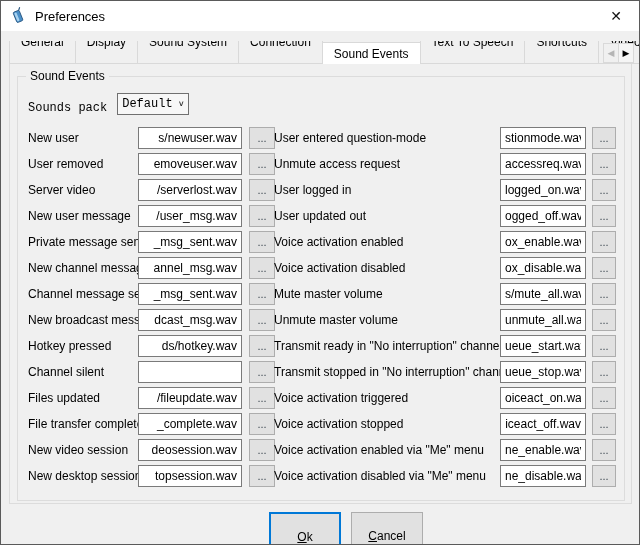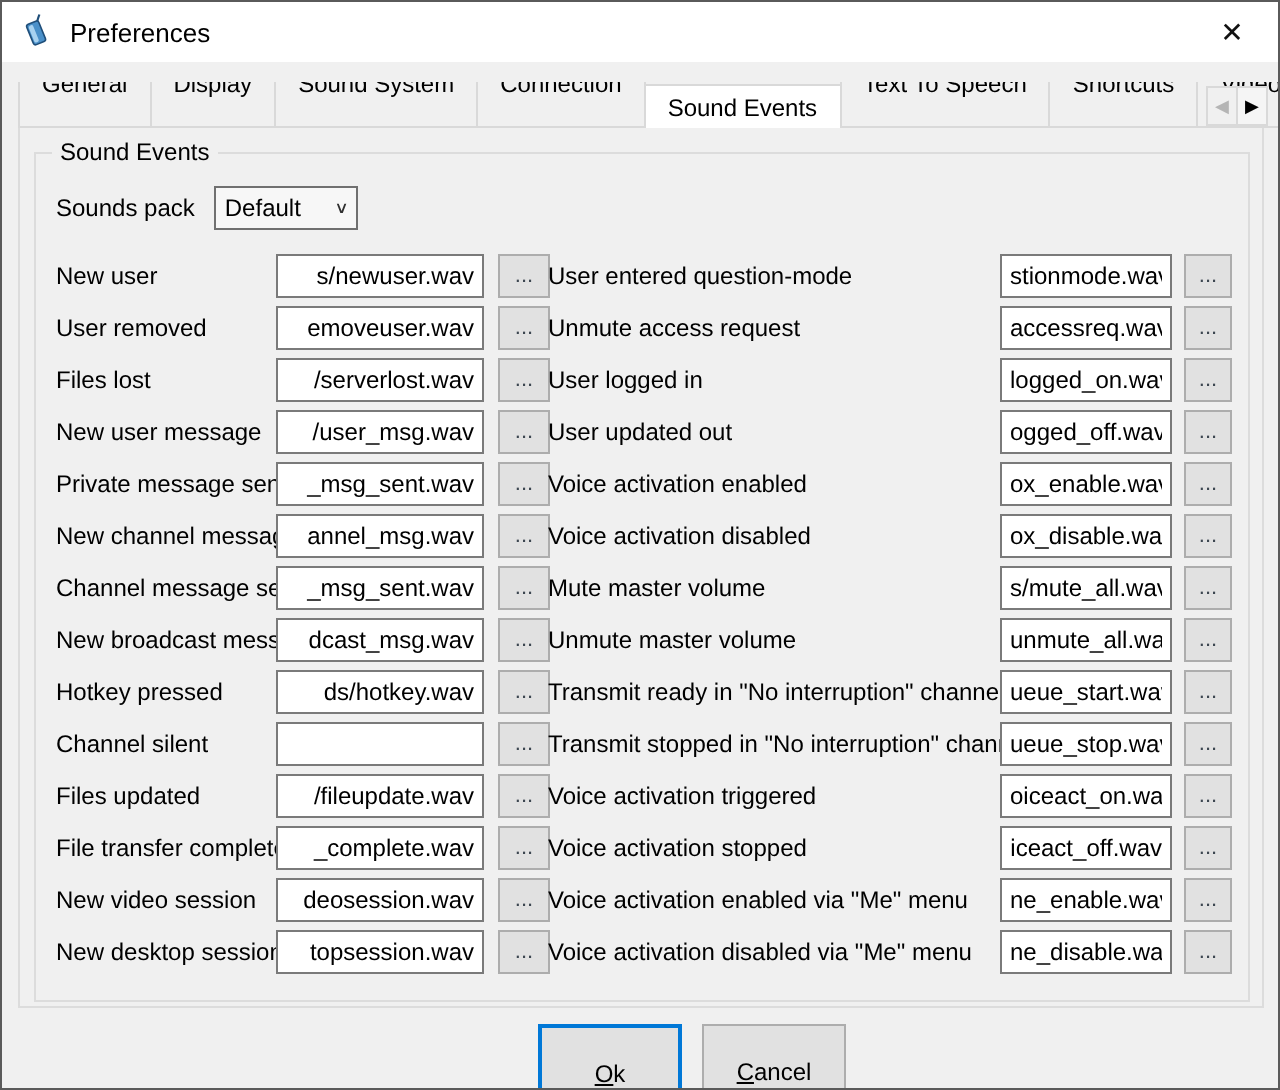--- a/index.html
+++ b/index.html
@@ -20,21 +20,21 @@
   .tabbar{position:absolute;top:40px;left:8px;right:0;height:23px;display:flex;align-items:flex-end;overflow:hidden;z-index:2;}
   .tab{height:32px;line-height:19px;padding:0 11px;background:#f0f0f0;border:1px solid #d9d9d9;margin-right:-1px;white-space:nowrap;cursor:default;}
   .tab.active{height:23px;line-height:22px;background:#ffffff;border-bottom:1px solid #ffffff;margin-bottom:-1px;position:relative;z-index:3;}
   .tabscroll{position:absolute;top:42px;right:5px;display:flex;z-index:4;}
   .tabscroll .sbtn{width:16px;height:20px;background:#f0f0f0;border:1px solid #d9d9d9;display:flex;align-items:center;justify-content:center;font-size:9px;margin-left:-1px;}
   .tabscroll .sbtn.disabled{color:#b5b5b5;}
   .tabscroll .sbtn.enabled{color:#000;background:#f5f5f5;}
   
   .groupbox{position:absolute;left:16px;top:75px;width:608px;height:425px;border:1px solid #dcdcdc;z-index:2;}
   .group-label{position:absolute;top:-8px;left:8px;background:#f0f0f0;padding:0 4px;}
-  .soundpack-row{position:absolute;left:10px;top:16px;display:flex;align-items:center;}
+  .soundpack-row{position:absolute;left:10px;top:16px;display:flex;align-items:flex-end;font-family:Liberation Mono, monospace;}
   .soundpack-row .sp-label{margin-right:10px;}
   .combo{width:72px;height:22px;background:#f7f7f7;border:1px solid #707070;display:flex;align-items:center;padding:0 4px;}
   .combo .combo-value{flex:1;}
   .combo .chev{font-size:10px;color:#303030;transform:scaleY(0.8);}
   
   .col{position:absolute;top:50px;}
   .col-left{left:10px;width:247px;}
   .col-right{left:256px;width:342px;}
   .event-row{display:flex;align-items:center;height:22px;margin-bottom:4px;}
   .event-row .lbl{flex:1;white-space:nowrap;overflow:hidden;padding-right:4px;}
@@ -112,21 +112,21 @@
         <span class="lbl">New user</span>
         <input value="s/newuser.wav" style="">
         <button class="browse">...</button>
       </div>
       <div class="event-row">
         <span class="lbl">User removed</span>
         <input value="emoveuser.wav" style="">
         <button class="browse">...</button>
       </div>
       <div class="event-row">
-        <span class="lbl">Files lost</span>
+        <span class="lbl">Server video</span>
         <input value="/serverlost.wav" style="">
         <button class="browse">...</button>
       </div>
       <div class="event-row">
         <span class="lbl">New user message</span>
         <input value="/user_msg.wav" style="">
         <button class="browse">...</button>
       </div>
       <div class="event-row">
         <span class="lbl">Private message sent</span>

